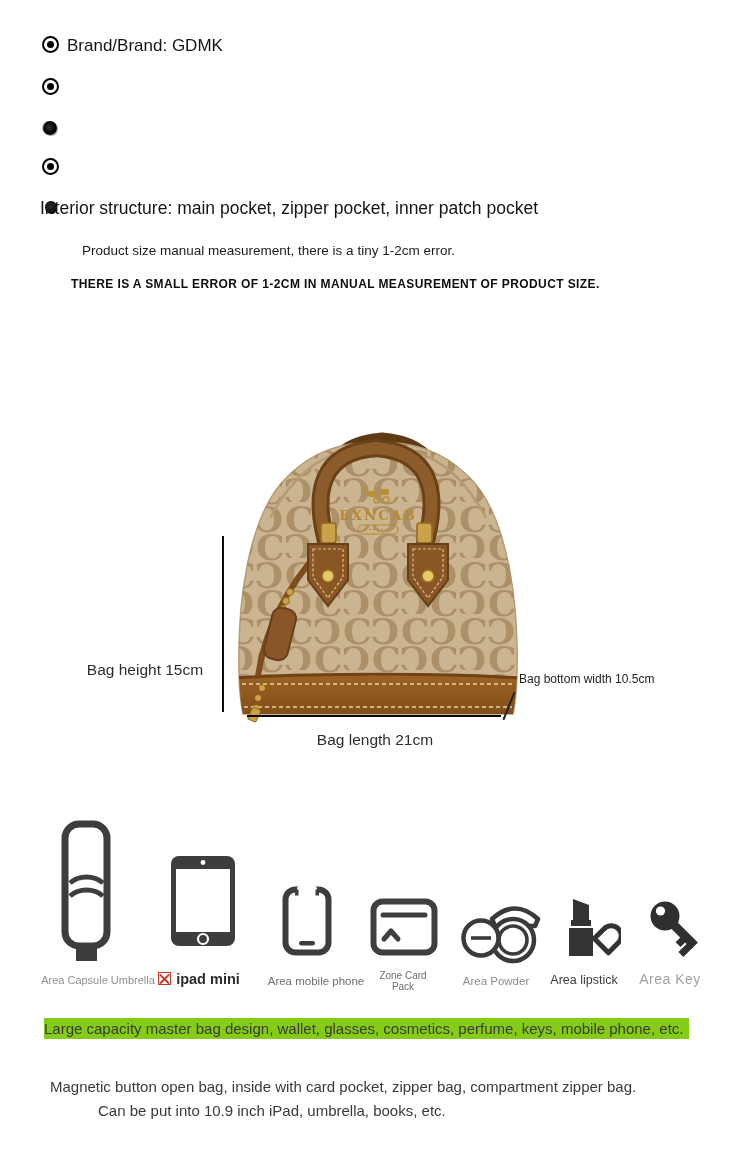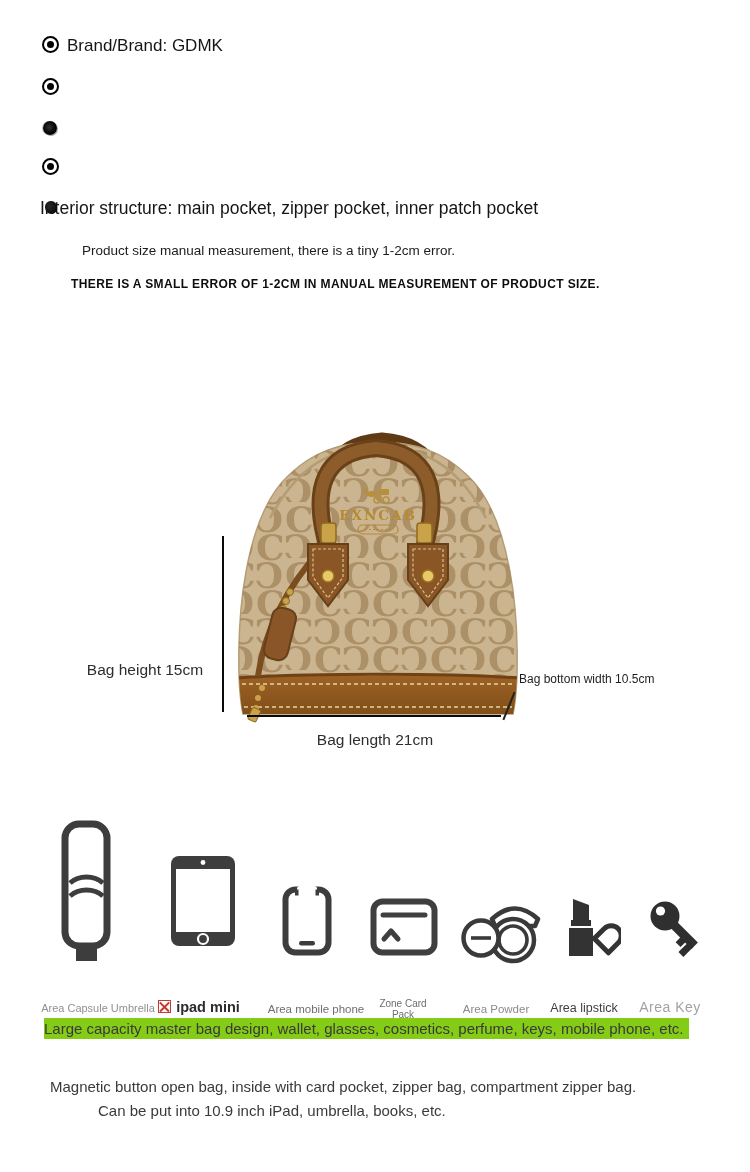--- a/index.html
+++ b/index.html
@@ -23,21 +23,21 @@
   .note2{position:absolute;left:71px;top:277px;font-size:12px;font-weight:bold;letter-spacing:.4px;color:#0d0d0d;}
 
   
   .dim-label{position:absolute;color:#2e2e2e;font-size:15.5px;}
   .vline{position:absolute;background:#0a0a0a;width:2px;}
   .hline{position:absolute;background:#0a0a0a;height:2px;}
   .slash{position:absolute;width:2px;height:30px;background:#222;transform:rotate(22deg);}
   .dim-small{position:absolute;font-size:12px;color:#1e1e1e;}
 
   
-  .cap-label{position:absolute;color:#8e8e8e;text-align:center;white-space:nowrap;margin-top:28px;}
+  .cap-label{position:absolute;color:#8e8e8e;text-align:center;white-space:nowrap;}
   .xbox{display:inline-block;width:11px;height:11px;border:1.6px solid #c23b2e;position:relative;
         vertical-align:-1px;margin-right:5px;}
   .xbox::before,.xbox::after{content:"";position:absolute;left:-1px;top:4.5px;width:13px;height:1.6px;background:#c23b2e;}
   .xbox::before{transform:rotate(45deg);}
   .xbox::after{transform:rotate(-45deg);}
 
   .desc{position:absolute;font-size:15px;color:#3a3a3a;white-space:nowrap;}
 </style>
 </head>
 <body>

